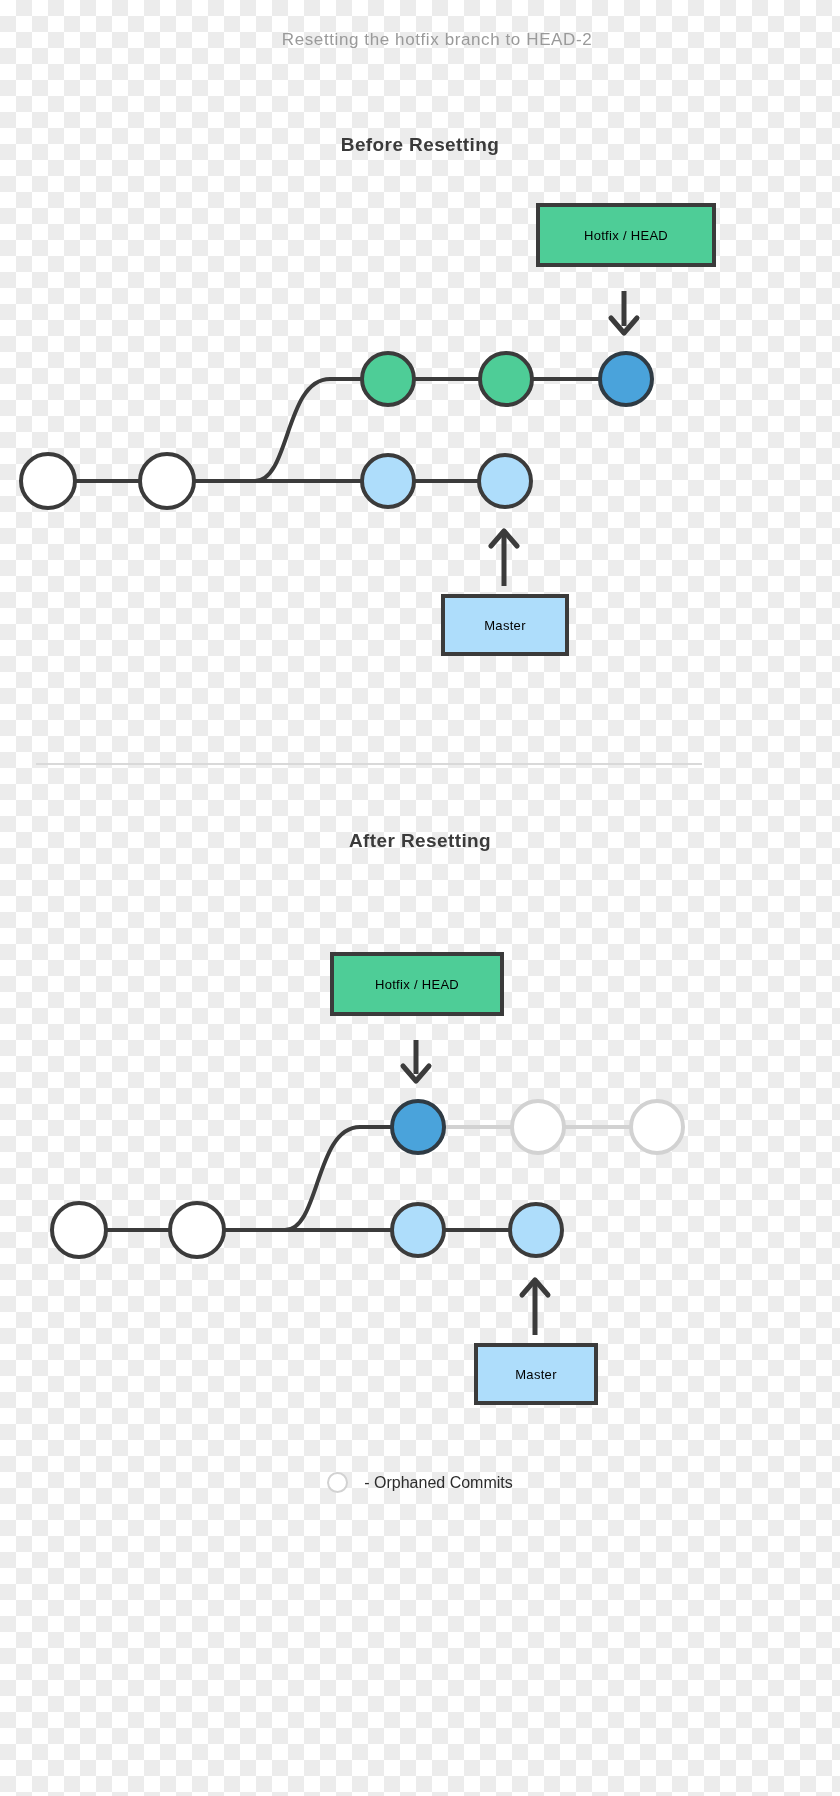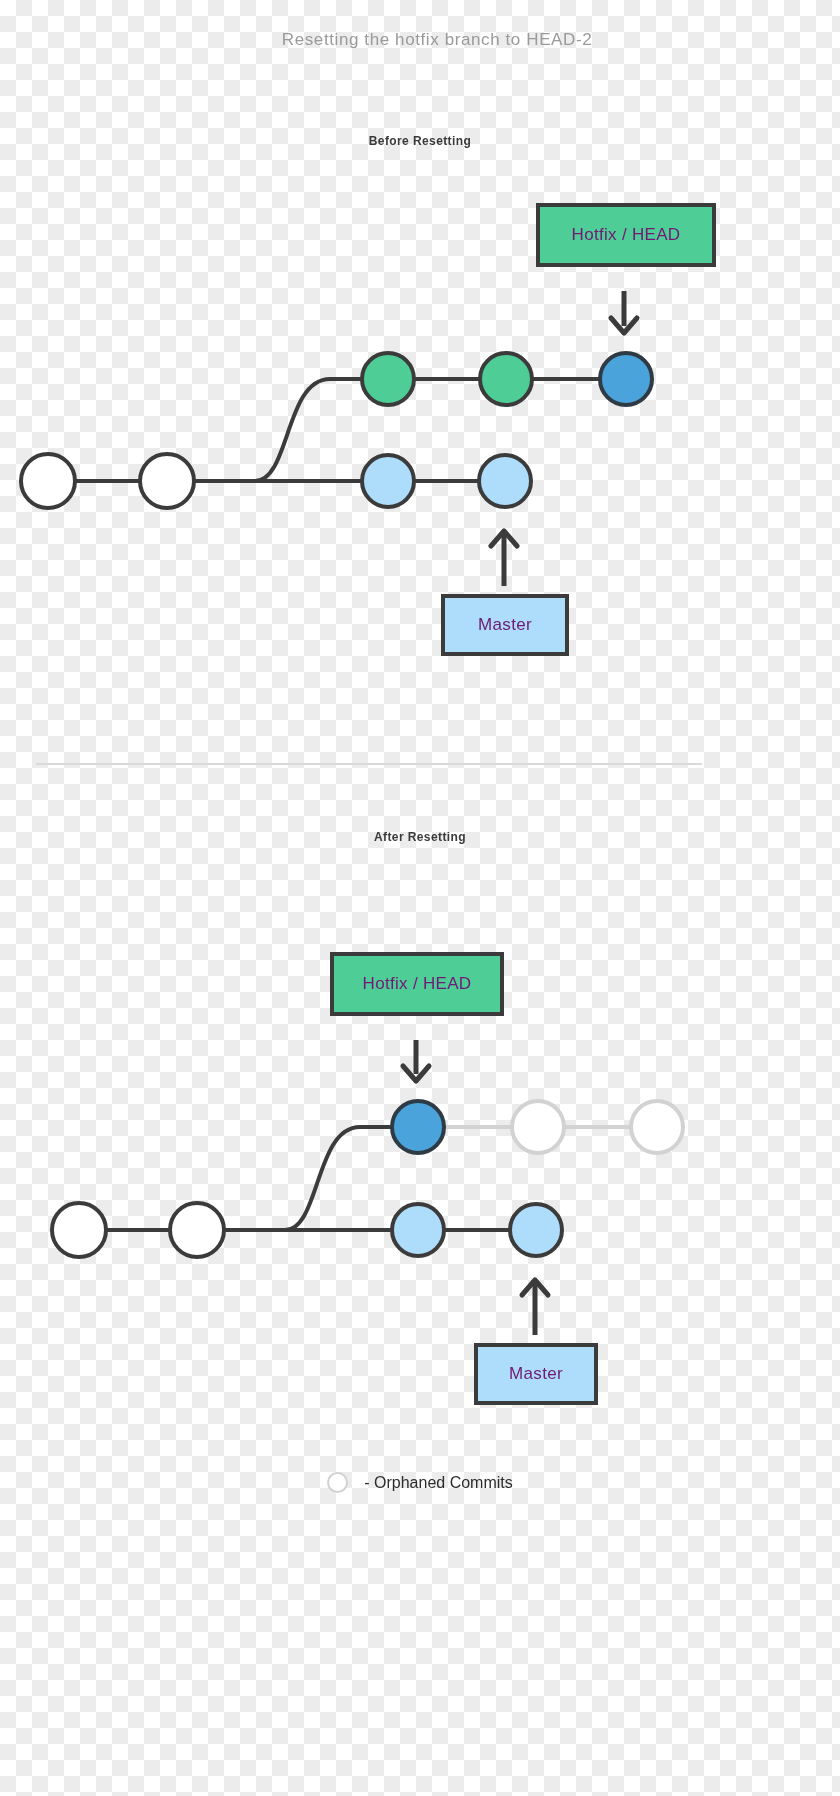--- a/index.html
+++ b/index.html
@@ -43,38 +43,38 @@
     font-size: 17px;
     letter-spacing: 0.6px;
     color: #9a9a9a;
     font-family: "Liberation Sans", sans-serif;
     padding-left: 17px;
   }
   .txt-section {
     position: absolute;
     width: 840px;
     text-align: center;
-    font-size: 12px;
+    font-size: 19px;
     font-weight: bold;
     letter-spacing: 0.4px;
     color: #3a3a3a;
     font-family: "Liberation Sans", sans-serif;
   }
   #section-before-heading { top: 134px; }
   #section-after-heading  { top: 830px; }
 
   .label-box {
     position: absolute;
     box-sizing: border-box;
     border: 4px solid #3b3b3b;
     display: flex;
     align-items: center;
     justify-content: center;
-    font-size: 17px;
-    color: #701a75;
+    font-size: 13px;
+    color: #000000;
     letter-spacing: 0.3px;
     font-family: "Liberation Sans", sans-serif;
   }
   .label-green { background: #4ECD97; }
   .label-blue  { background: #AEDDFB; text-align: right; }
 
   #box-hotfix-before { left: 536px; top: 203px; width: 180px; height: 64px; }
   #box-master-before { left: 441px; top: 594px; width: 128px; height: 62px; }
   #box-hotfix-after  { left: 330px; top: 952px; width: 174px; height: 64px; }
   #box-master-after  { left: 474px; top: 1343px; width: 124px; height: 62px; }

